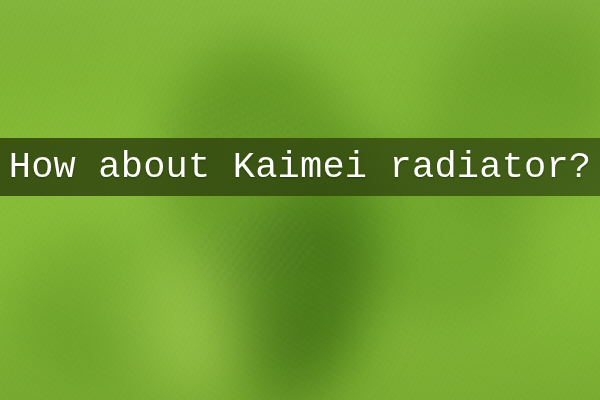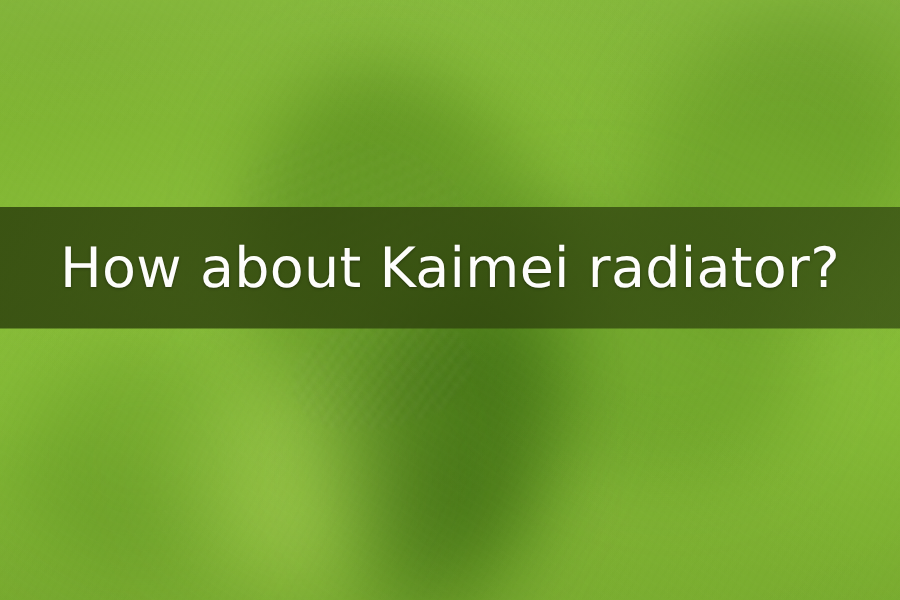--- a/index.html
+++ b/index.html
@@ -113,30 +113,31 @@
     background: radial-gradient(125% 110% at 50% 48%, rgba(0,0,0,0.00) 52%, rgba(0,0,0,0.045) 82%, rgba(0,0,0,0.085) 100%);
   }
 
   
 
   .caption-band {
     position: absolute;
     left: 0;
     top: 138px;
     width: 600px;
-    height: 81px;
+    height: 58px;
     box-sizing: border-box;
     display: flex;
     align-items: center;
     justify-content: center;
     background: linear-gradient(90deg,
                 rgba(40,58,10,0.80) 0%,
                 rgba(44,62,12,0.79) 30%,
                 rgba(48,68,14,0.78) 62%,
                 rgba(52,74,18,0.77) 100%);
+    font-family: Liberation Mono, monospace;
   }
 
   .caption-text {
     color: #fdfdfb;
     font-size: 37px;
     font-weight: 400;
     line-height: 1;
     letter-spacing: 0.2px;
     white-space: nowrap;
     text-shadow: 0 1px 2px rgba(0,0,0,0.35);

